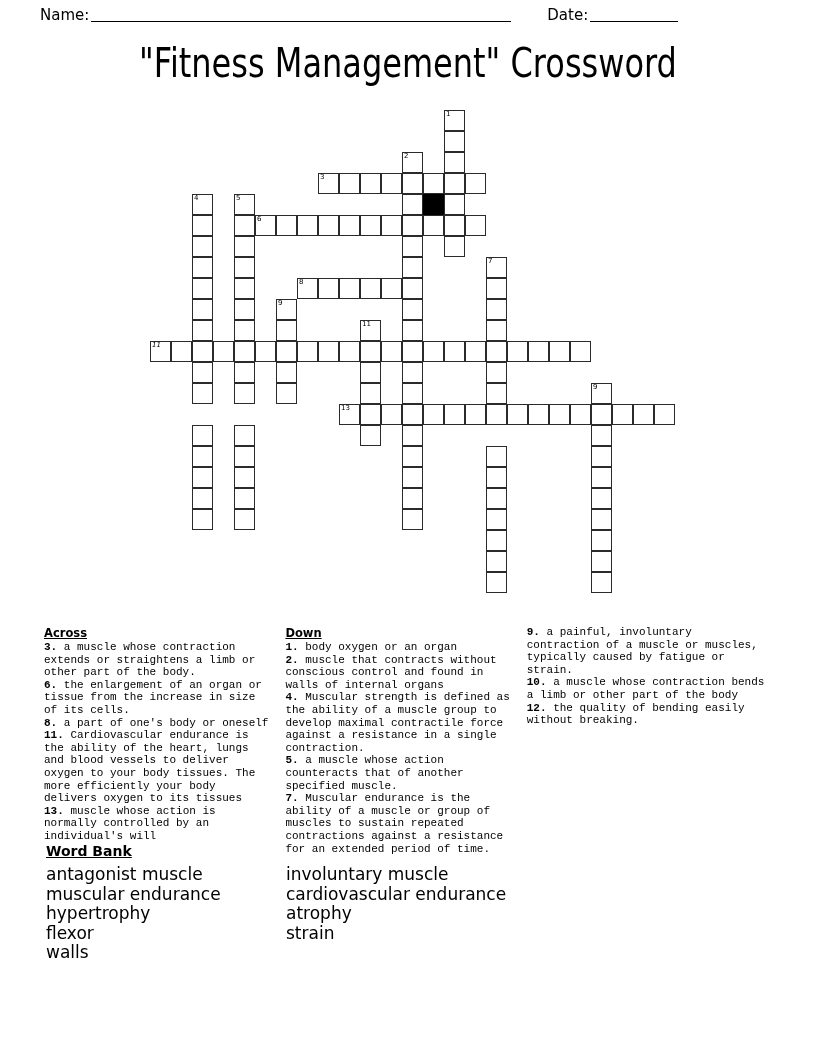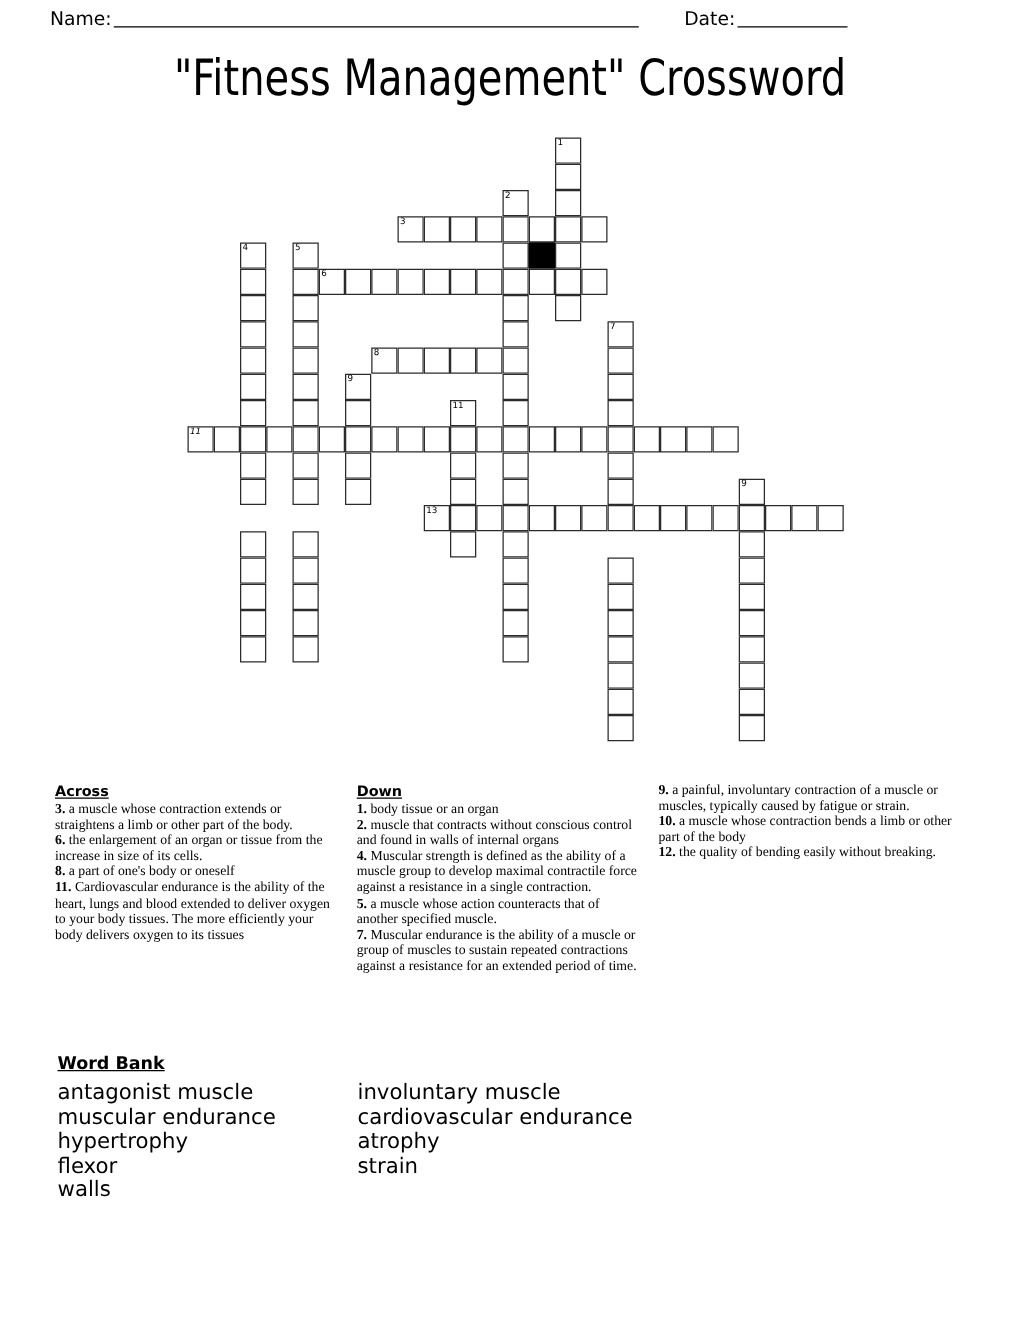--- a/index.html
+++ b/index.html
@@ -86,21 +86,21 @@
     font-size: 11.5px;
     font-weight: bold;
     text-decoration: underline;
     margin-bottom: 1px;
     font-family: "DejaVu Sans", sans-serif;
   }
   .clue {
     font-size: 11px;
     line-height: 12.6px;
     margin: 0;
-    font-family: Liberation Serif, serif;
+    font-family: Liberation Mono, monospace;
   }
   .clue b { font-weight: bold; }
 
   
   .wordbank {
     position: absolute;
     left: 46px; top: 843px;
     width: 720px;
   }
   .wb-head {
@@ -299,27 +299,28 @@
     <div class="cell" style="left: 591px; top: 572px;"></div>
   </div>
 
 <div class="clues">
   <div class="clue-col">
     <div class="clue-head">Across</div>
     <div id="across-list">
         <p class="clue"><b>3.</b><span> a muscle whose contraction extends or straightens a limb or other part of the body.</span></p>
         <p class="clue"><b>6.</b><span> the enlargement of an organ or tissue from the increase in size of its cells.</span></p>
         <p class="clue"><b>8.</b><span> a part of one's body or oneself</span></p>
-        <p class="clue"><b>11.</b><span> Cardiovascular endurance is the ability of the heart, lungs and blood extended to deliver oxygen to your body tissues. The more efficiently your body delivers oxygen to its tissues</span></p>
+        <p class="clue"><b>11.</b><span> Cardiovascular endurance is the ability of the heart, lungs and blood vessels to deliver oxygen to your body tissues. The more efficiently your body delivers oxygen to its tissues</span></p>
+        <p class="clue"><b>13.</b><span> muscle whose action is normally controlled by an individual's will</span></p>
       </div>
   </div>
   <div class="clue-col">
     <div class="clue-head">Down</div>
     <div id="down-list">
-        <p class="clue"><b>1.</b><span> body tissue or an organ</span></p>
+        <p class="clue"><b>1.</b><span> body oxygen or an organ</span></p>
         <p class="clue"><b>2.</b><span> muscle that contracts without conscious control and found in walls of internal organs</span></p>
         <p class="clue"><b>4.</b><span> Muscular strength is defined as the ability of a muscle group to develop maximal contractile force against a resistance in a single contraction.</span></p>
         <p class="clue"><b>5.</b><span> a muscle whose action counteracts that of another specified muscle.</span></p>
         <p class="clue"><b>7.</b><span> Muscular endurance is the ability of a muscle or group of muscles to sustain repeated contractions against a resistance for an extended period of time.</span></p>
       </div>
   </div>
   <div class="clue-col c3">
     <div id="down-cont-list">
         <p class="clue"><b>9.</b><span> a painful, involuntary contraction of a muscle or muscles, typically caused by fatigue or strain.</span></p>
         <p class="clue"><b>10.</b><span> a muscle whose contraction bends a limb or other part of the body</span></p>

